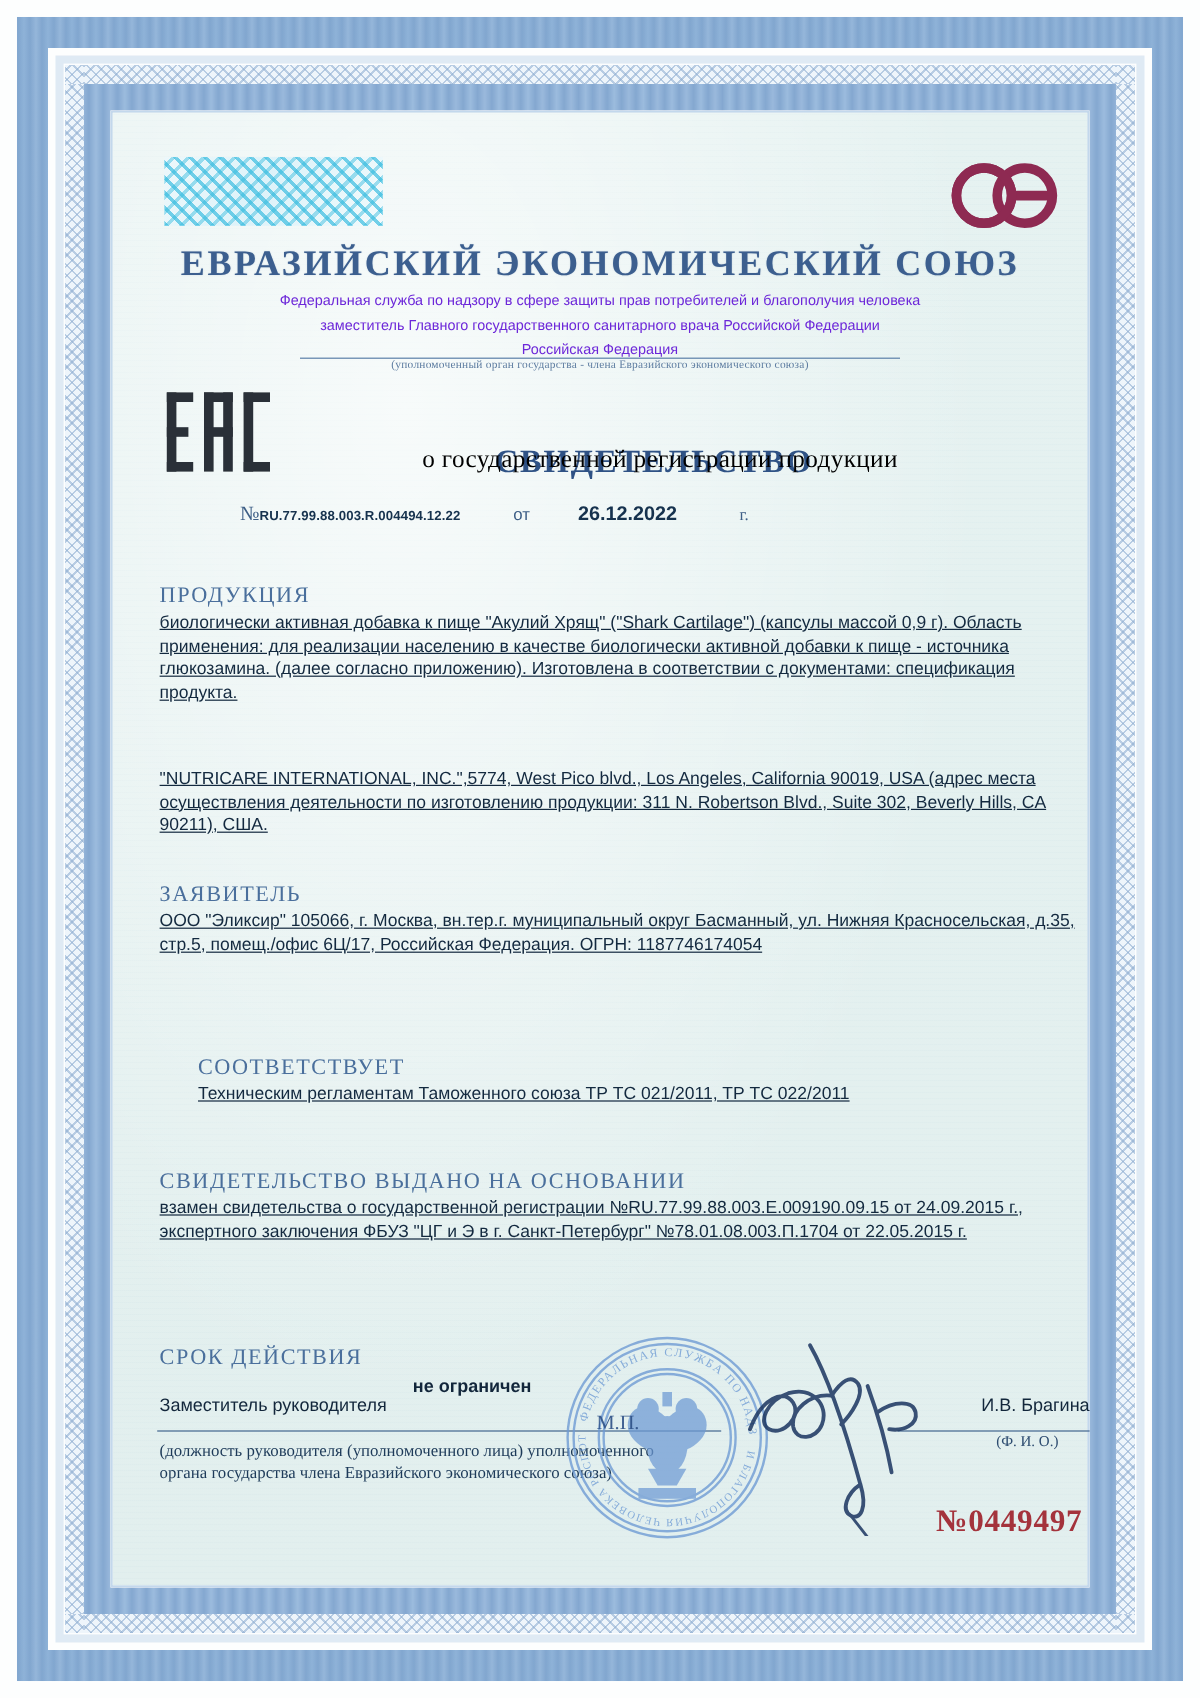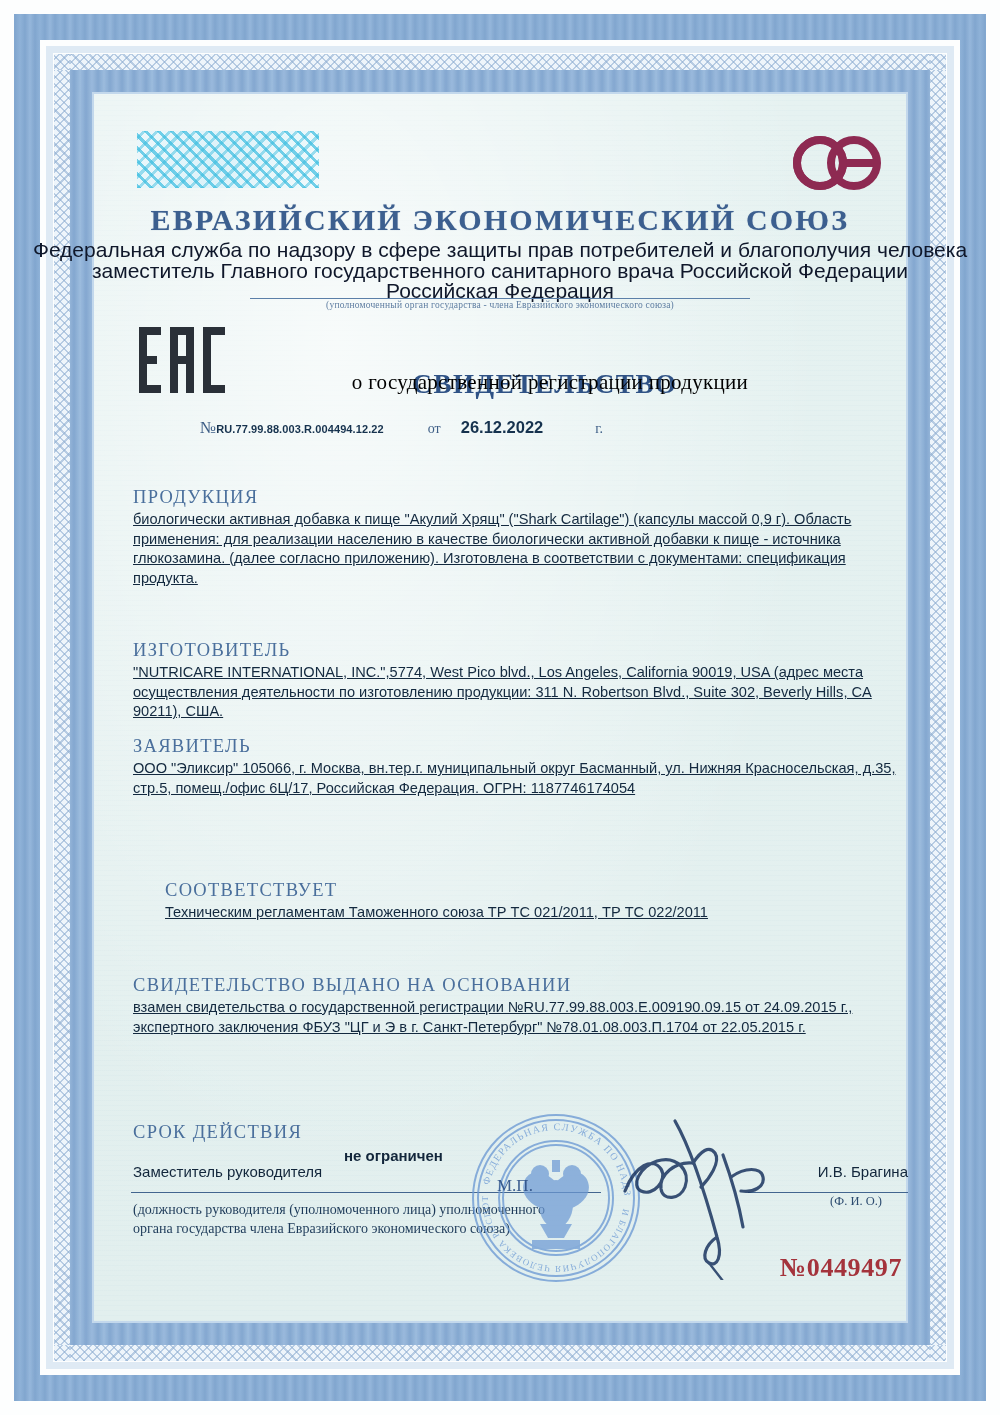--- a/index.html
+++ b/index.html
@@ -163,22 +163,22 @@
     font-size: 30px;
     letter-spacing: 2.2px;
     color: #3c5f8f;
     text-shadow: 0 0 1px rgba(60,95,143,0.35);
   }
 
   .agency-lines {
     position: absolute;
     left: 0; right: 0; top: 240px;
     text-align: center;
-    color: #0f172a;
-    font-size: 21px;
+    color: #6d28d9;
+    font-size: 12px;
     line-height: 20.5px;
   }
 
   .rule-under-agency {
     position: absolute;
     left: 250px; right: 250px; top: 298px;
     height: 1px;
     background: #5b7fa8;
   }
 
@@ -233,29 +233,29 @@
     font-family: "Liberation Serif", serif;
     font-size: 17px;
     color: #3d5e86;
   }
   .num-value {
     font-size: 11px;
     font-weight: bold;
     letter-spacing: 0.1px;
   }
   .num-ot {
-    font-family: Liberation Serif, serif;
+    font-family: Liberation Sans, sans-serif;
     font-size: 14px;
     margin-left: 44px;
     color: #3d5e86;
   }
   .num-date {
     font-size: 16.5px;
     font-weight: bold;
-    margin-left: 20px;
+    margin-left: 40px;
   }
   .num-g {
     font-family: "Liberation Serif", serif;
     font-size: 14px;
     margin-left: 52px;
     color: #3d5e86;
   }
 
   
   .section { position: absolute; left: 133px; right: 92px; }
@@ -446,21 +446,20 @@
       <span class="num-date">26.12.2022</span>
       <span class="num-g">г.</span>
     </div>
 
     <div class="section" id="sec-product">
       <div class="section-head">ПРОДУКЦИЯ</div>
       <div class="section-body">биологически активная добавка к пище "Акулий Хрящ" ("Shark Cartilage") (капсулы массой 0,9 г). Область применения: для реализации населению в качестве биологически активной добавки к пище - источника глюкозамина. (далее согласно приложению). Изготовлена в соответствии с документами: спецификация продукта.</div>
     </div>
 
     <div class="section" id="sec-manuf">
-      <div class="section-head">ИЗГОТОВИТЕЛЬ</div>
       <div class="section-body">"NUTRICARE INTERNATIONAL, INC.",5774, West Pico blvd., Los Angeles, California 90019, USA (адрес места осуществления деятельности по изготовлению продукции: 311 N. Robertson Blvd., Suite 302, Beverly Hills, CA 90211), США.</div>
     </div>
 
     <div class="section" id="sec-applicant">
       <div class="section-head">ЗАЯВИТЕЛЬ</div>
       <div class="section-body">ООО "Эликсир" 105066, г. Москва, вн.тер.г. муниципальный округ Басманный, ул. Нижняя Красносельская, д.35, стр.5, помещ./офис 6Ц/17, Российская Федерация. ОГРН: 1187746174054</div>
     </div>
 
     <div class="section" id="sec-conform">
       <div class="section-head">СООТВЕТСТВУЕТ</div>

